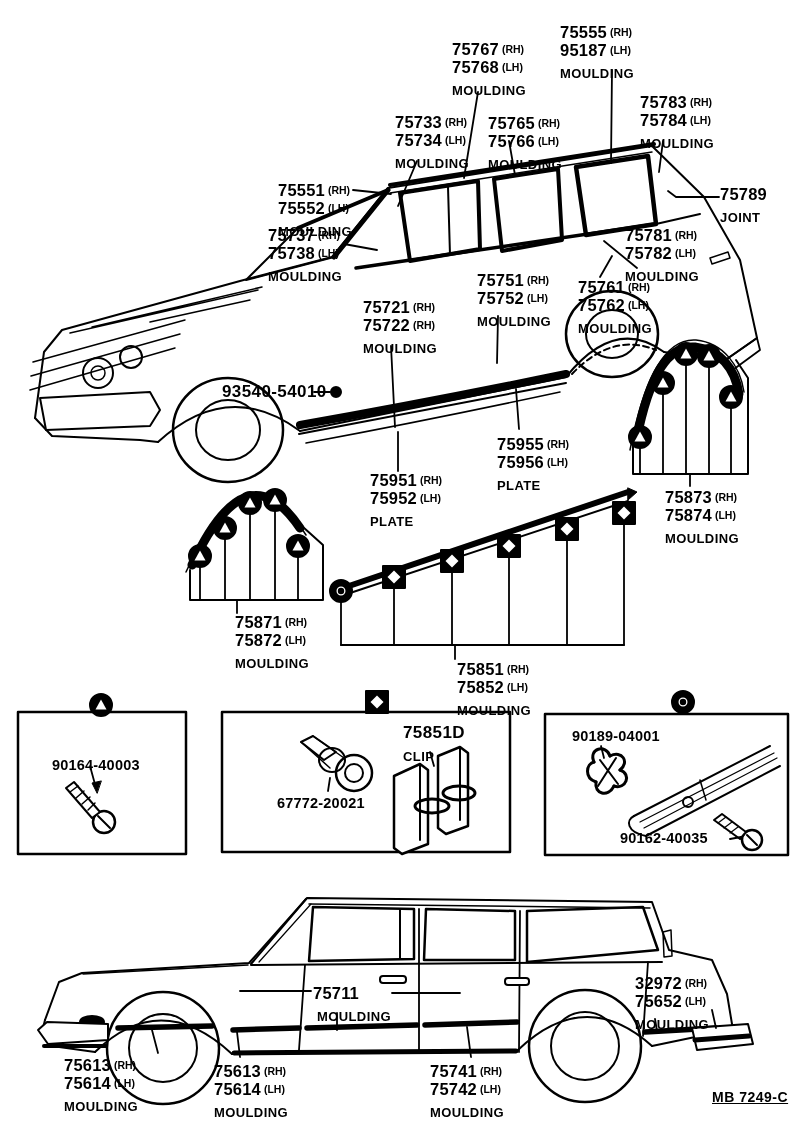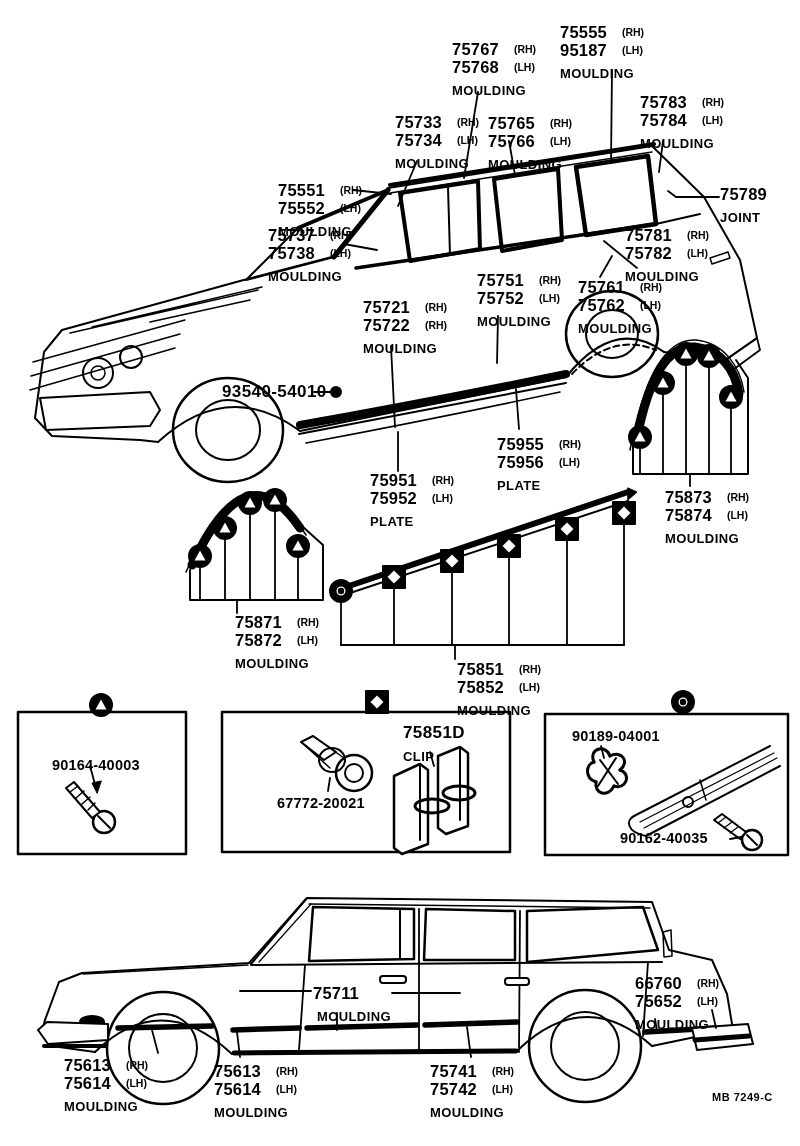--- a/index.html
+++ b/index.html
@@ -1,26 +1,26 @@
 <!DOCTYPE html>
 <html><head>
 <meta charset="utf-8">
 <style>
   html,body{margin:0;padding:0;background:#fff;}
   #page{position:relative;width:800px;height:1146px;background:#fff;overflow:hidden;
         font-family:"Liberation Sans",sans-serif;color:#000;}
   #art{position:absolute;left:0;top:0;}
   .co{position:absolute;font-weight:700;line-height:18px;white-space:nowrap;}
-  .r{display:flex;align-items:flex-end;gap:15px;}
+  .r{display:flex;align-items:flex-end;gap:3px;}
   .n{font-size:16.5px;letter-spacing:0.2px;}
   .s{font-size:10.5px;}
   .w{font-size:13px;letter-spacing:0.4px;line-height:15px;margin-top:7px;}
   .t{font-size:14.5px;letter-spacing:0.2px;}
   .big{font-size:17px;letter-spacing:0.4px;}
-  .f{font-size:11px;letter-spacing:0.5px;font-weight:700;}
+  .f{font-size:14px;letter-spacing:0.5px;font-weight:700;text-decoration:underline;}
 </style>
 </head>
 <body>
 
 <div id="page">
 
 <svg id="art" width="800" height="1146" viewBox="0 0 800 1146">
   <defs>
     <g id="mtri">
           <circle r="11" fill="#000"></circle>
@@ -469,21 +469,21 @@
   <div class="t">90162-40035</div>
 </div>
 
 <div class="co" style="left:313px;top:984px">
   <div class="n">75711</div>
   <div class="w" style="margin-left:4px">MOULDING</div>
 </div>
 
 <div class="co" style="left:635px;top:974px">
   <div class="r">
-        <span class="n">66760</span>
+        <span class="n">32972</span>
         <span class="s">(RH)</span>
       </div>
   <div class="r">
         <span class="n">75652</span>
         <span class="s">(LH)</span>
       </div>
   <div class="w">MOULDING</div>
 </div>
 
 <div class="co" style="left:64px;top:1056px">

